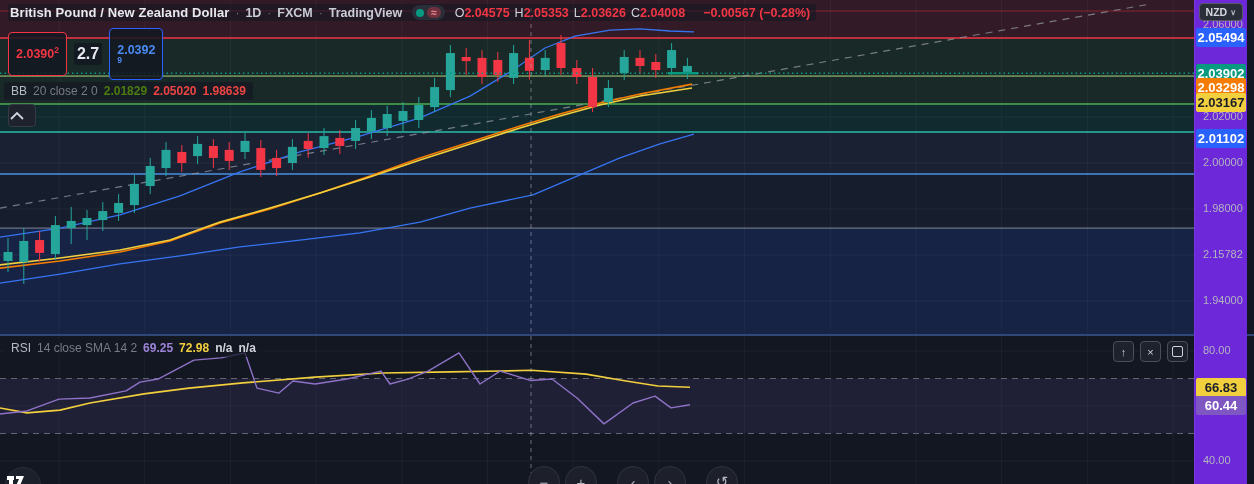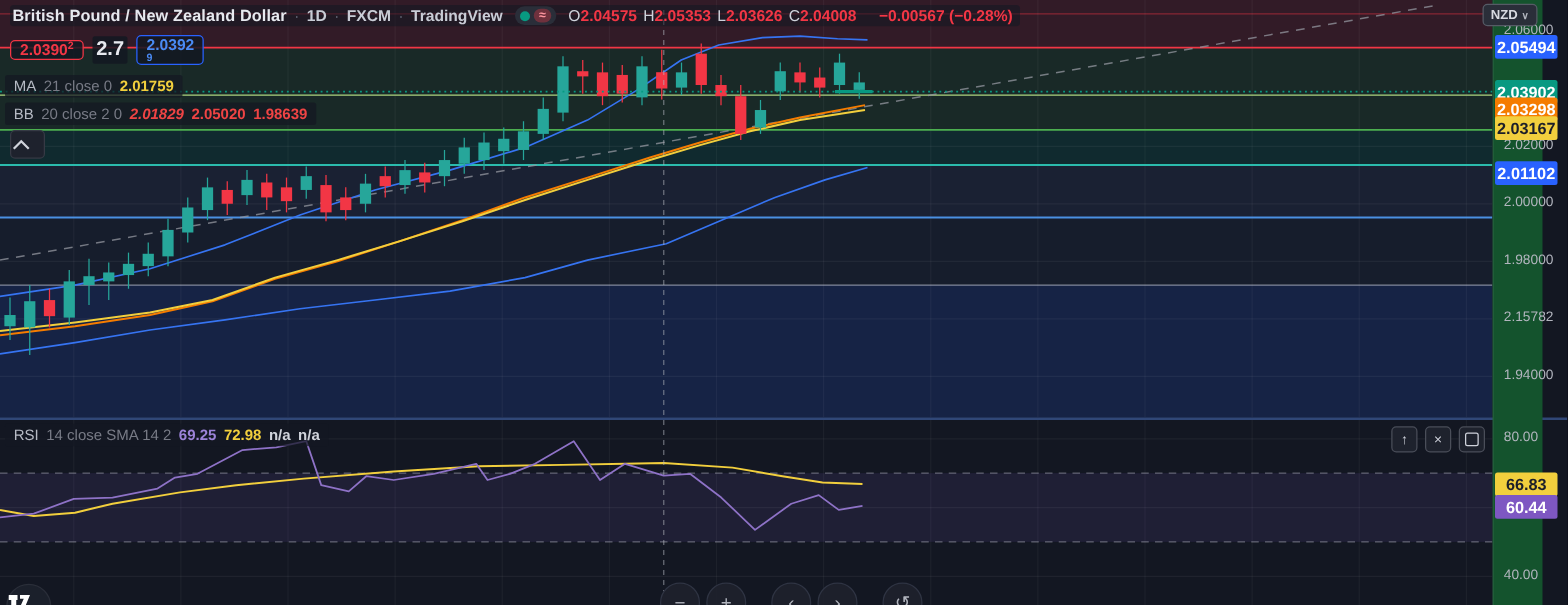--- a/index.html
+++ b/index.html
@@ -16,39 +16,39 @@
         padding:2px 4px;margin:0 4px;}
   .dot{width:8px;height:8px;border-radius:50%;background:#089981;}
   .wave{display:inline-block;background:rgba(242,54,69,0.35);color:#ff96a0;font-size:10px;
         line-height:11px;border-radius:6px;padding:0 4px;font-weight:700;}
   .ohlc{display:flex;gap:5px;font-size:12.5px;}
   .ohlc .k{color:#cfd2db;}
   .ohlc .v{color:#f23645;font-weight:600;}
   .chg{color:#f23645;font-size:12.5px;font-weight:600;margin-left:12px;}
   .quote{position:absolute;left:8px;top:28px;display:flex;align-items:center;gap:7px;z-index:30;}
   .qbox{display:inline-flex;align-items:flex-start;border:1px solid;border-radius:4px;
-        padding:0 7px;font-size:12.5px;font-weight:700;background:rgba(19,23,34,0.85);}
+        padding:14px 7px;font-size:12.5px;font-weight:700;background:rgba(19,23,34,0.85);}
   .qbox sup{font-size:8.5px;line-height:9px;margin-top:-1px;}
   .qbox.red{border-color:#f23645;color:#f23645;}
   .qbox.blue{border-color:#2962ff;color:#4a8af4;flex-direction:column;}
   .spread{color:#e7e9ef;font-size:16px;font-weight:700;background:rgba(19,23,34,0.85);
           padding:2px 3px;border-radius:2px;}
   .indrow{position:absolute;display:flex;align-items:center;gap:6px;z-index:30;
           background:rgba(19,23,34,0.72);padding:2px 7px;border-radius:2px;font-size:12px;}
   .indrow .nm{color:#b6bac4;}
   .indrow .pr{color:#787b86;}
   .vy{color:#f2cf3d;font-weight:700;}
-  .vo{color:#ef4444;font-weight:700;font-style:italic;}
+  .vo{color:#4d7c0f;font-weight:700;}
   .vb{color:#ef4444;font-weight:700;}
   .vp{color:#9c83d8;font-weight:700;}
   .vna{color:#d1d4dc;font-weight:700;}
   .collapse-btn{position:absolute;left:8px;top:104px;width:26px;height:21px;background:#1e222d;
         border:1px solid #363a45;border-radius:4px;display:flex;align-items:center;justify-content:center;z-index:30;}
   
-  .axis{position:absolute;left:1194px;top:0;width:40px;height:484px;background:#14532d;z-index:20;}
+  .axis{position:absolute;left:1194px;top:0;width:53px;height:484px;background:#6d28d9;z-index:20;}
   .axis-border{position:absolute;left:0;top:0;width:1px;height:484px;background:rgba(255,255,255,0.08);}
   .axlab{position:absolute;left:9px;color:#b2b5be;font-size:11px;}
   .axbadge{position:absolute;left:2px;width:50px;text-align:center;font-size:13px;font-weight:700;
            border-radius:2px;padding:2px 0;color:#fff;z-index:5;}
   .axbadge.blue{background:#2962ff;}
   .axbadge.teal{background:#089981;}
   .axbadge.orange{background:#f57c00;}
   .axbadge.yellow{background:#f2cf3d;color:#1b1e29;}
   .axbadge.purple{background:#7e57c2;}
   .nzd-btn{position:absolute;right:4px;top:3px;height:16px;display:flex;align-items:center;gap:3px;
@@ -259,25 +259,20 @@
         <span>2.0390</span>
         <sup>2</sup>
       </span>
     <span class="spread">2.7</span>
     <span class="qbox blue">
         <span>2.0392</span>
         <sup>9</sup>
       </span>
   </div>
 
-  <div class="indrow" style="left:4px;top:60px;">
-    <span class="nm">MA</span>
-    <span class="pr">21 close 0</span>
-    <span class="vy">2.01759</span>
-  </div>
 
   <div class="indrow" style="left:4px;top:82px;">
     <span class="nm">BB</span>
     <span class="pr">20 close 2 0</span>
     <span class="vo">2.01829</span>
     <span class="vb">2.05020</span>
     <span class="vb">1.98639</span>
   </div>
 
   <div class="collapse-btn">

